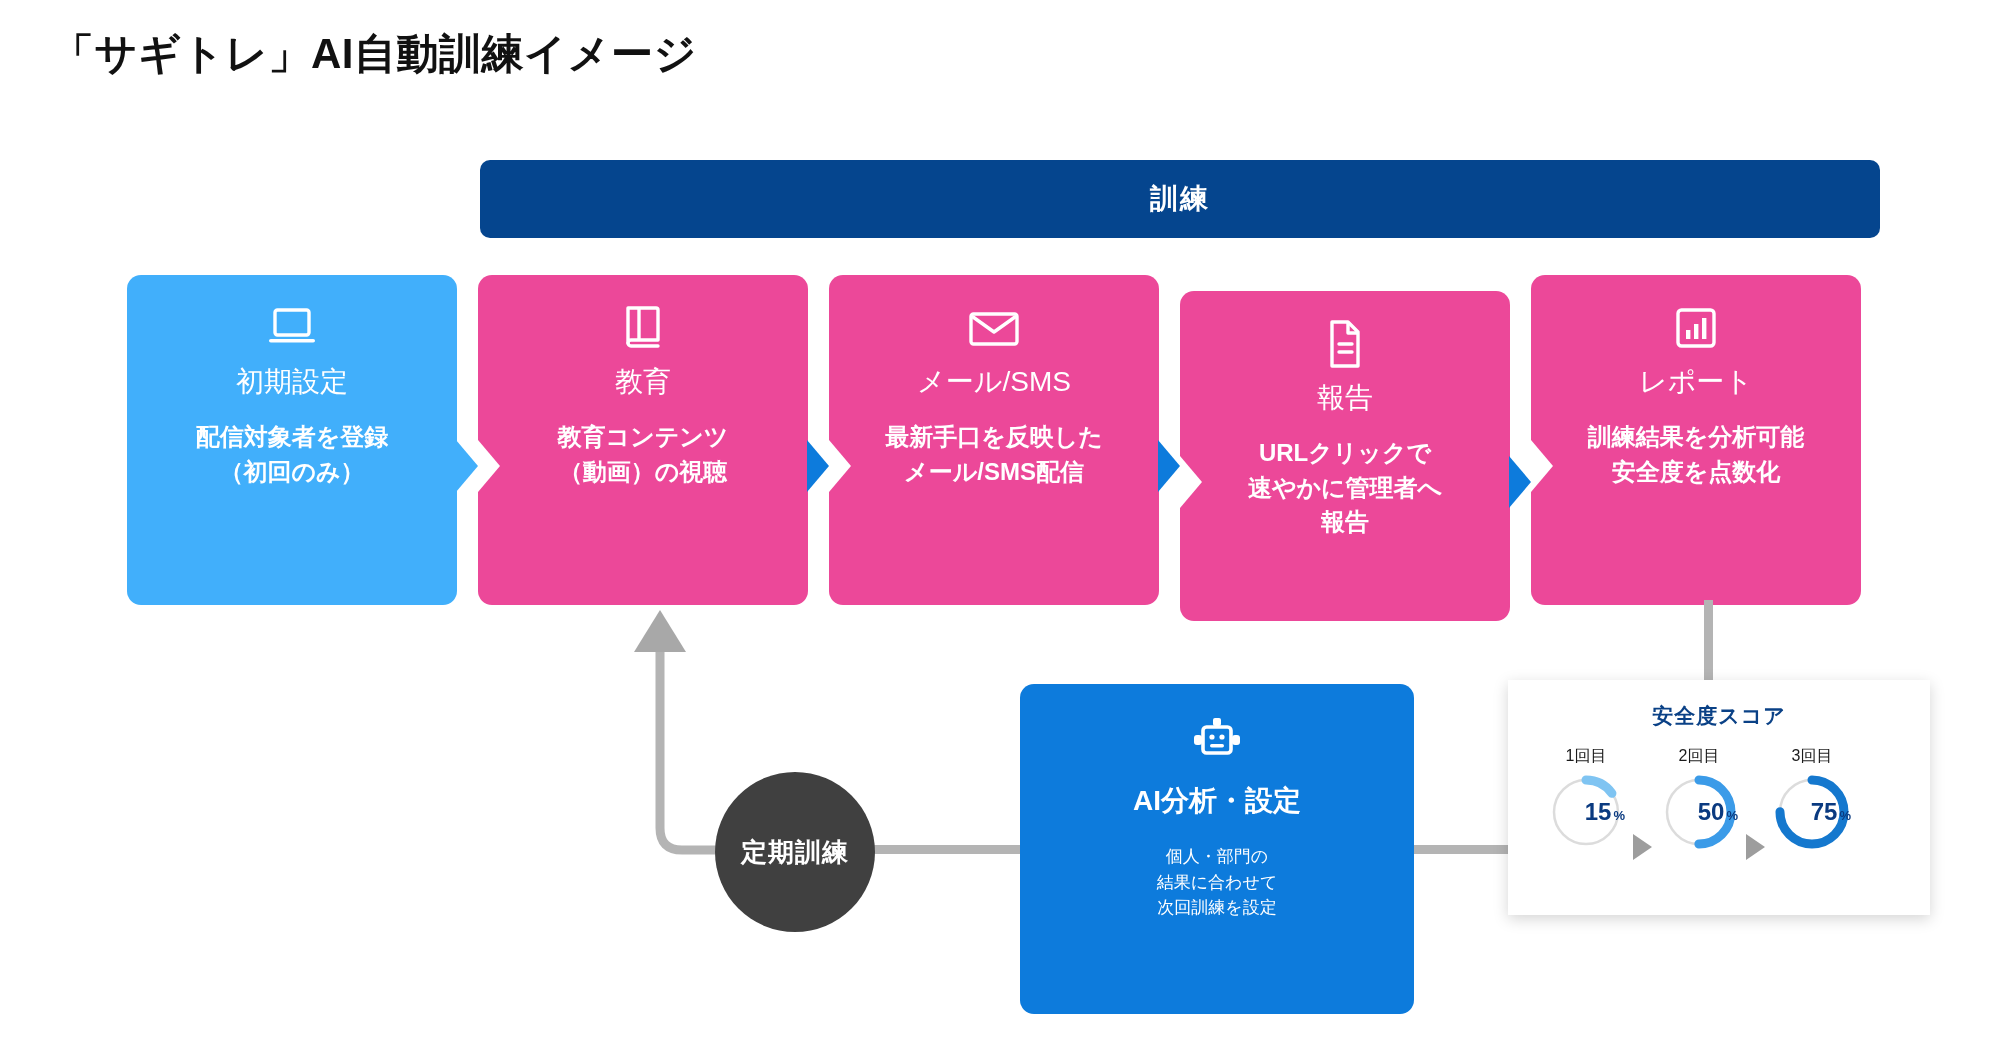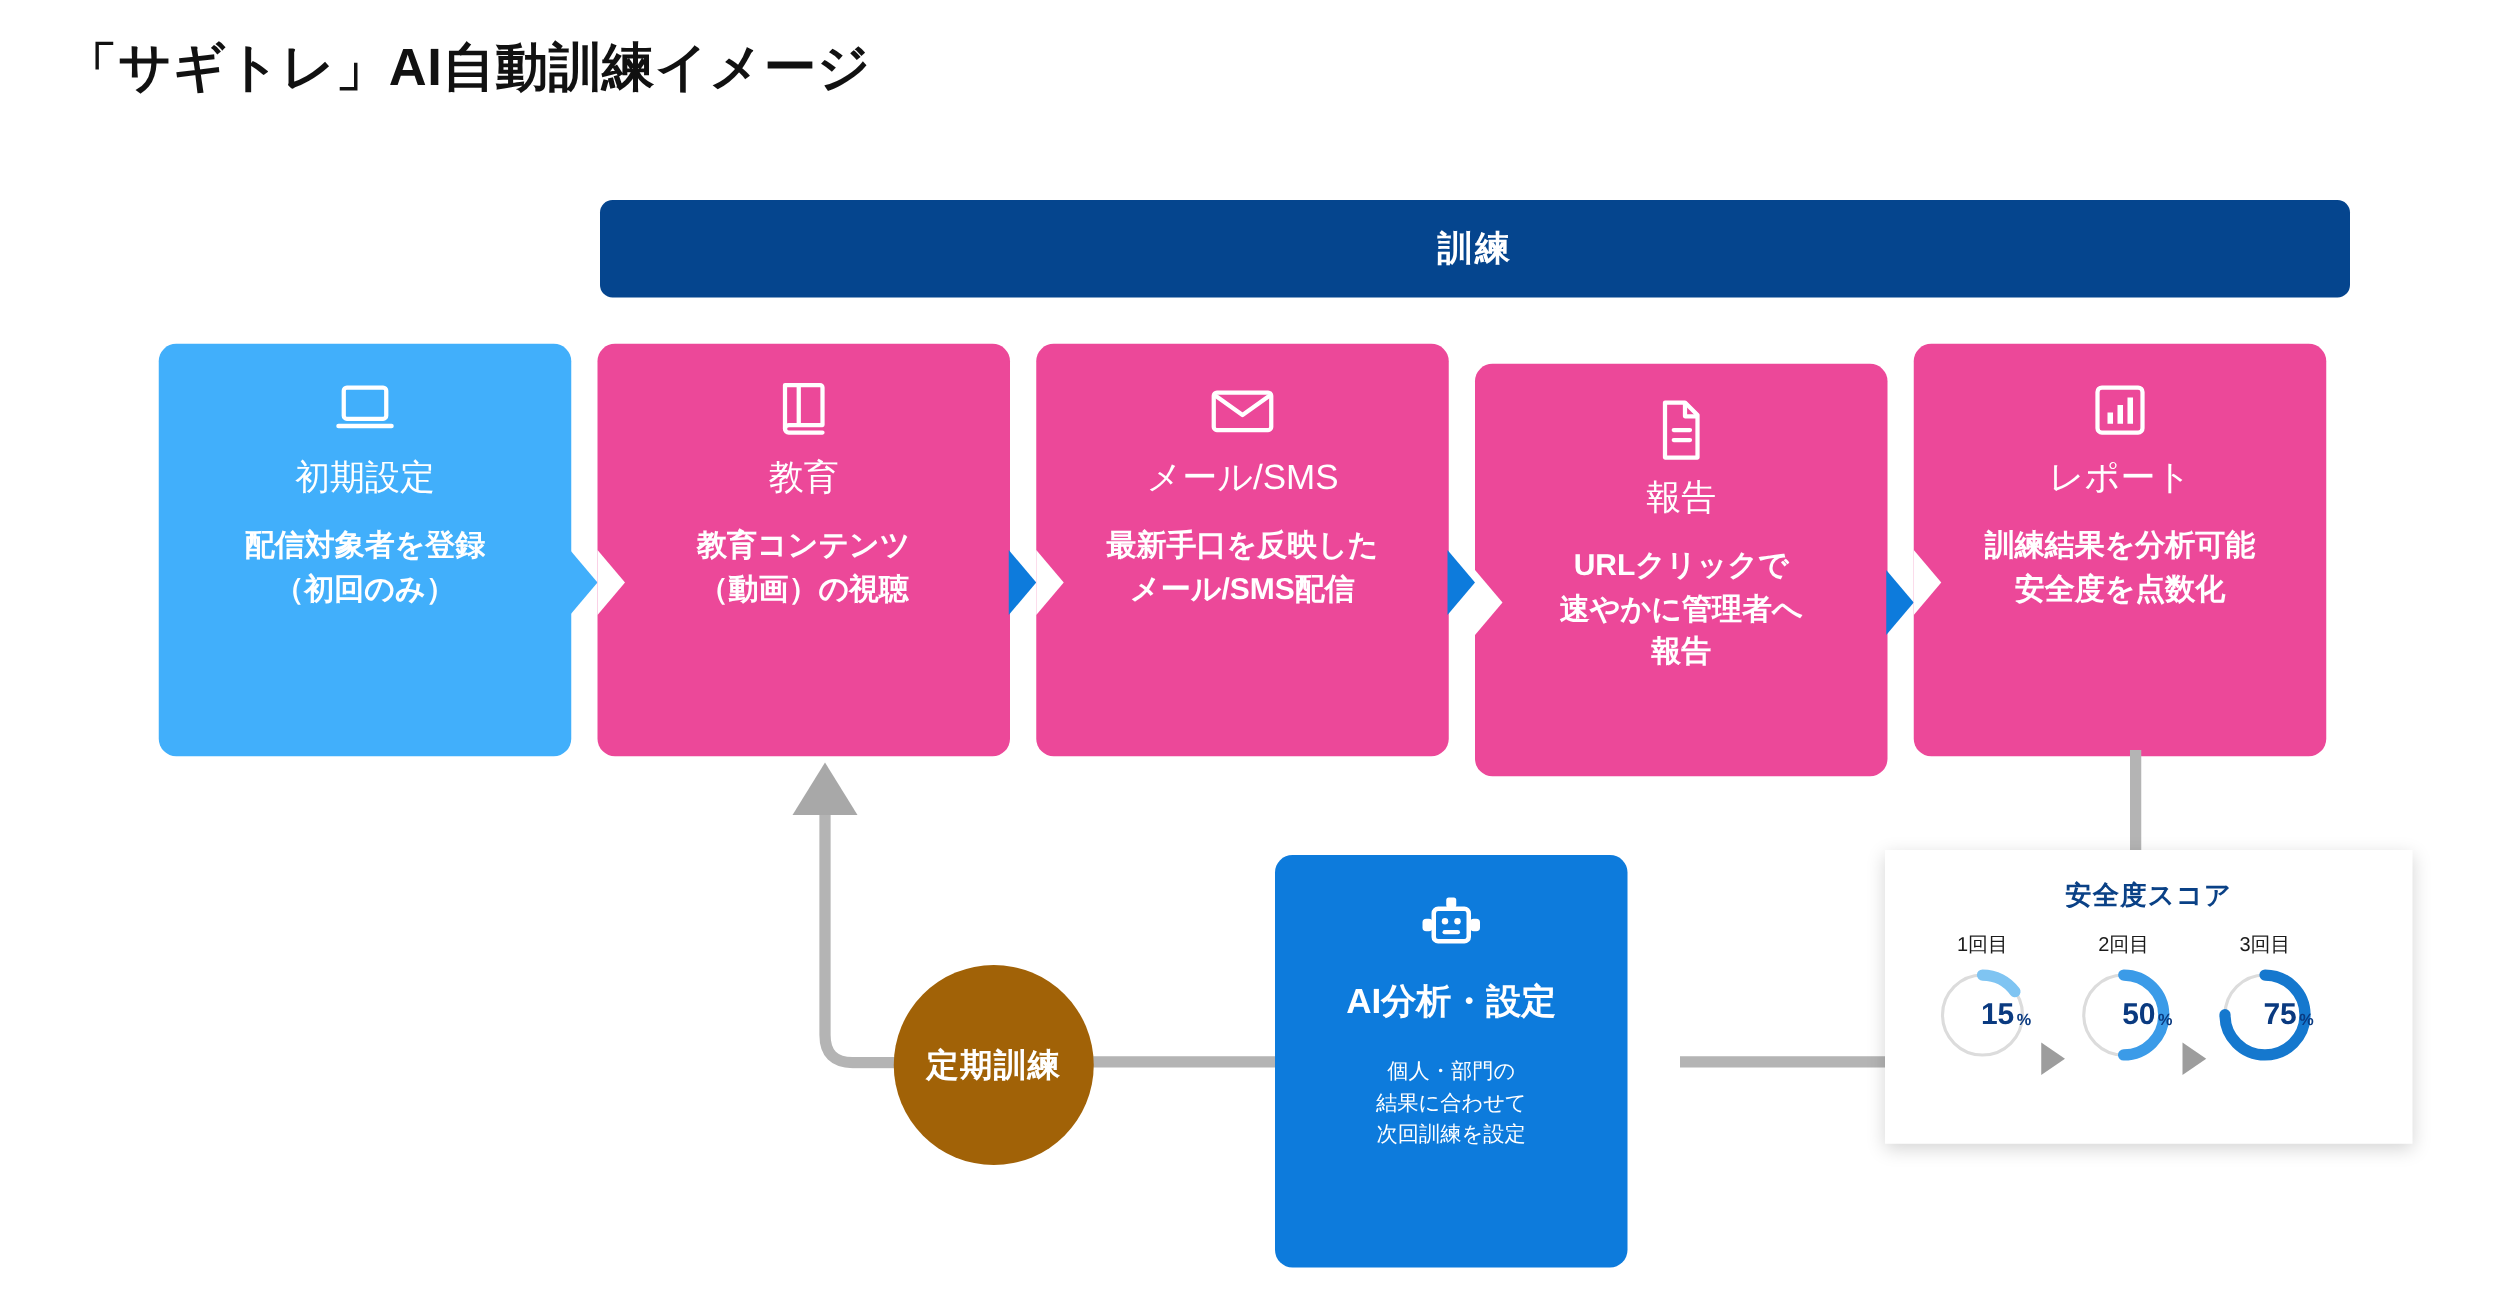--- a/index.html
+++ b/index.html
@@ -57,31 +57,31 @@
     border-left:22px solid #ffffff;
   }
 
   .card-icon{height:58px;display:flex;align-items:center;justify-content:center;margin-bottom:4px;}
   .card-icon svg{display:block;}
   .card-title{font-size:28px;font-weight:normal;line-height:1.1;margin-top:10px;}
   .card-desc{font-size:24px;line-height:1.45;margin-top:22px;padding:0 14px;font-weight:700;}
 
   
   .ai-card{
-    position:absolute;left:1020px;top:684px;width:282px;height:330px;
+    position:absolute;left:1020px;top:684px;width:394px;height:330px;
     background:#0D7BDC;border-radius:14px;color:#fff;text-align:center;
     box-sizing:border-box;padding-top:26px;
   }
   .ai-icon{height:60px;display:flex;align-items:center;justify-content:center;}
   .ai-title{font-size:28px;font-weight:bold;margin-top:12px;}
   .ai-desc{font-size:17px;line-height:1.5;margin-top:24px;font-family:Liberation Serif, serif;}
 
   .cycle-circle{
     position:absolute;left:715px;top:772px;width:160px;height:160px;
-    background:#a16207;border-radius:50%;
+    background:#404040;border-radius:50%;
     display:flex;align-items:center;justify-content:center;
   }
   .cycle-label{color:#fff;font-size:26px;font-weight:bold;letter-spacing:1px;}
 
   
   .conn{position:absolute;background:#B4B4B4;}
   .h-ai-circle{left:868px;top:845px;width:160px;height:9px;}
   .h-score-ai{left:1344px;top:845px;width:180px;height:9px;}
   .v-report-score{left:1704px;top:600px;width:9px;height:82px;}
 

